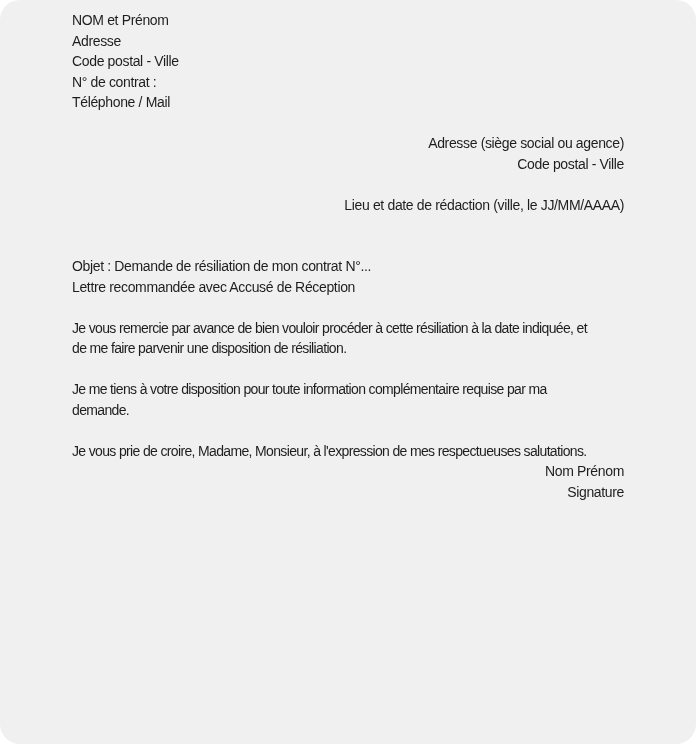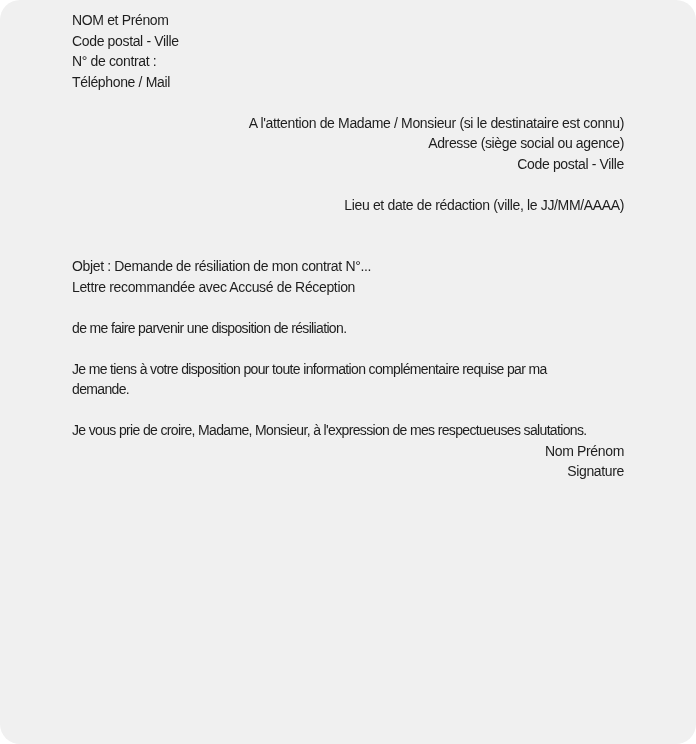--- a/index.html
+++ b/index.html
@@ -34,43 +34,44 @@
     letter-spacing: -0.65px;
   }
 </style>
 </head>
 <body>
 
 <div class="doc" style="background: rgb(240, 240, 240); color: rgb(30, 30, 30);">
 
   <div class="block left">
     <div class="line">NOM et Prénom</div>
+    <div class="line">Adresse</div>
     <div class="line">Code postal - Ville</div>
     <div class="line">N° de contrat :</div>
     <div class="line">Téléphone / Mail</div>
   </div>
 
   <div class="block right gap-1">
-    <div class="line">A l'attention de Madame / Monsieur (si le destinataire est connu)</div>
     <div class="line">Adresse (siège social ou agence)</div>
     <div class="line">Code postal - Ville</div>
   </div>
 
   <div class="block right gap-1">
     <div class="line">Lieu et date de rédaction (ville, le JJ/MM/AAAA)</div>
   </div>
 
   <div class="block left gap-2">
     <div class="line">Objet : Demande de résiliation de mon contrat N°...</div>
     <div class="line">Lettre recommandée avec Accusé de Réception</div>
   </div>
 
 
 
   <div class="block left body-text gap-1">
+    <div class="line">Je vous remercie par avance de bien vouloir procéder à cette résiliation à la date indiquée, et</div>
     <div class="line">de me faire parvenir une disposition de résiliation.</div>
   </div>
 
   <div class="block left body-text gap-1">
     <div class="line">Je me tiens à votre disposition pour toute information complémentaire requise par ma</div>
     <div class="line">demande.</div>
   </div>
 
   <div class="block left body-text gap-1">
     <div class="line">Je vous prie de croire, Madame, Monsieur, à l'expression de mes respectueuses salutations.</div>

